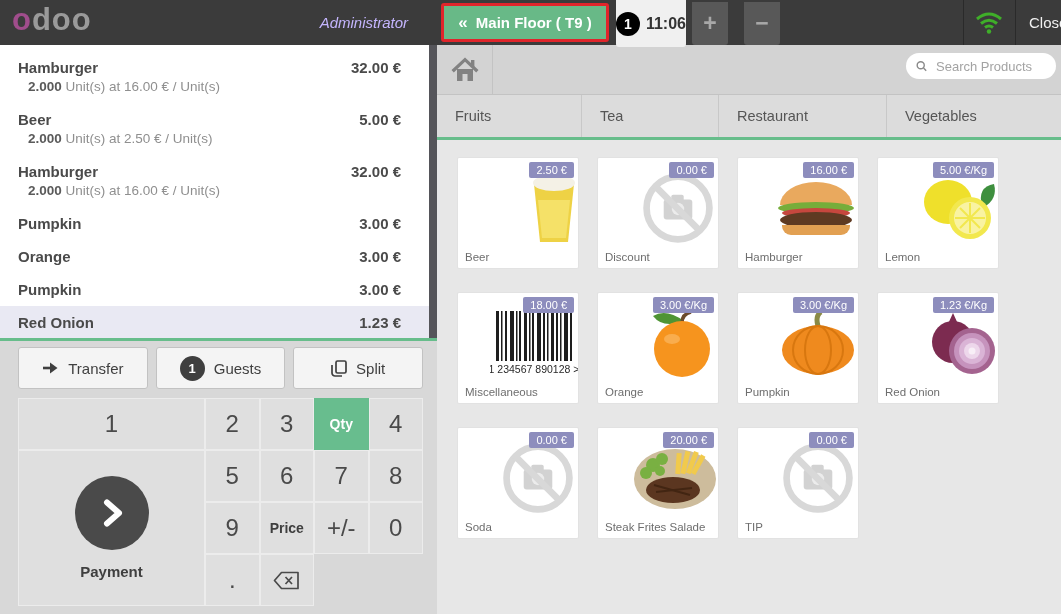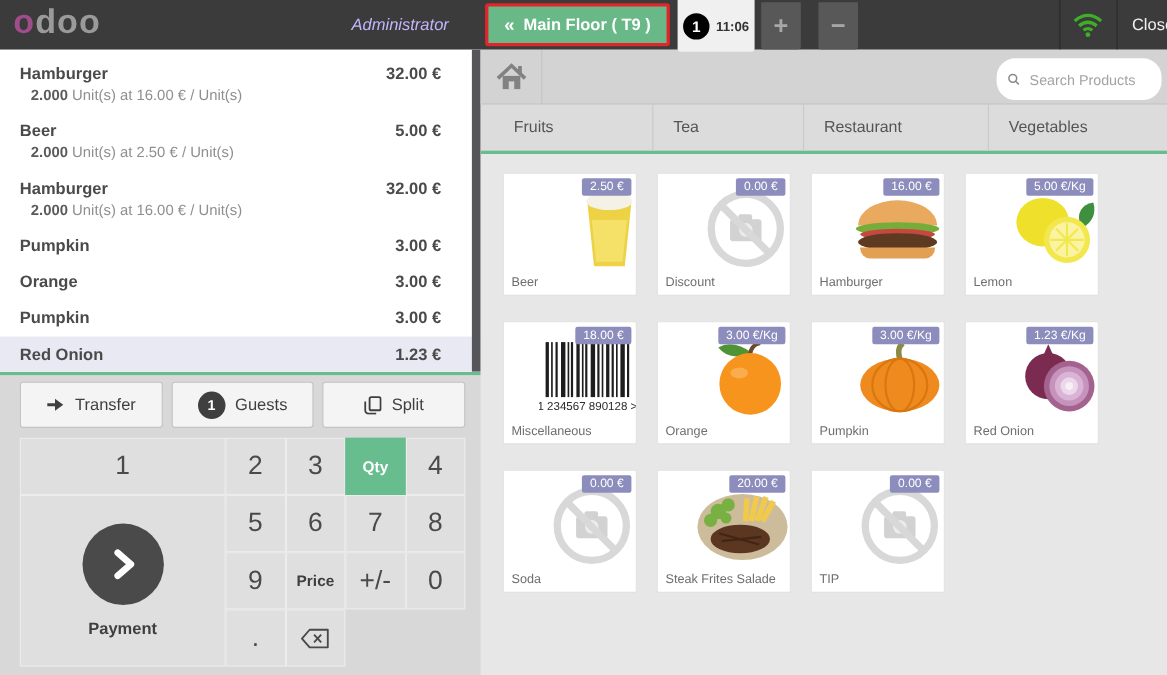--- a/index.html
+++ b/index.html
@@ -17,21 +17,21 @@
   .floor-tab { position:absolute; left:441px; top:3px; height:39px; width:168px;
     background:#68b987; border:3px solid #e0252b; border-radius:3px;
     color:#fff; font-weight:bold; font-size:15px;
     display:flex; align-items:center; justify-content:center; gap:8px; cursor:pointer; }
   .floor-tab .chev { font-size:17px; font-weight:bold; }
   .order-tab { position:absolute; left:616px; top:0; width:70px; height:47px;
     background:#f0f0f0; border-radius:0 0 3px 3px;
     display:flex; align-items:center; justify-content:center; gap:6px; cursor:pointer; }
   .order-badge { width:24px; height:24px; border-radius:50%; background:#000; color:#fff;
     font-weight:bold; font-size:14px; display:flex; align-items:center; justify-content:center; }
-  .order-time { font-size:12px; font-weight:bold; color:#333; }
+  .order-time { font-size:16px; font-weight:bold; color:#333; }
   .tab-btn { position:absolute; top:2px; width:36px; height:43px; background:#585858;
     border-radius:0 0 3px 3px; color:#a8a8a8; font-size:23px; font-weight:bold;
     display:flex; align-items:center; justify-content:center; cursor:pointer; }
   .tab-plus { left:692px; } .tab-minus { left:744px; }
   .top-sep { position:absolute; top:0; width:1px; height:45px; background:#2a2a2a; }
   .sep1 { left:963px; } .sep2 { left:1015px; }
   .wifi { position:absolute; left:975px; top:11px; }
   .close-label { position:absolute; left:1029px; top:0; line-height:45px; color:#f1f1f1; font-size:15px; cursor:pointer; }
 
   
@@ -62,28 +62,28 @@
   .customer-cell { justify-content:flex-start; gap:26px; padding-left:28px; font-size:14px; font-weight:bold; color:#3f3f3f; }
   .avatar-circle { width:34px; height:34px; background:#fafafa; border-radius:50%; display:flex; align-items:center; justify-content:center; }
   .payment-cell { grid-column:1; grid-row:2/5; flex-direction:column; gap:13px; }
   .payment-circle { width:74px; height:74px; border-radius:50%; background:#4a4a4a; display:flex; align-items:center; justify-content:center; }
   .payment-label { font-size:15px; font-weight:bold; color:#3f3f3f; }
 
   
   .right-panel { flex:1; display:flex; flex-direction:column; background:#e7e7e7; min-width:0; }
   .rp-topbar { height:50px; background:#d3d3d3; border-bottom:1px solid #c3c3c3; display:flex; align-items:stretch; position:relative; }
   .home-btn { width:56px; display:flex; align-items:center; justify-content:center; border-right:1px solid #c3c3c3; cursor:pointer; }
-  .search-box { position:absolute; right:5px; top:8px; width:150px; height:38px; background:#fff;
+  .search-box { position:absolute; right:5px; top:8px; width:150px; height:26px; background:#fff;
     border-radius:17px; display:flex; align-items:center; padding:0 10px; gap:7px; }
   .search-box input { border:none; outline:none; background:transparent; font-size:13px; color:#555; width:112px; font-family:inherit; }
   .search-box input::placeholder { color:#a3a3a3; }
   .categories { height:45px; background:#dcdcdc; border-bottom:3px solid #67bd8b; display:flex; }
   .cat-tab { display:flex; align-items:center; padding-left:18px; font-size:14.5px; color:#555;
     border-right:1px solid #c8c8c8; cursor:pointer; }
-  .cat-fruits { width:145px;margin-left:12px; } .cat-tea { width:137px; } .cat-restaurant { width:168px; } .cat-vegetables { flex:1; border-right:none; }
+  .cat-fruits { width:145px; } .cat-tea { width:137px; } .cat-restaurant { width:168px; } .cat-vegetables { flex:1; border-right:none; }
 
   .product-grid { padding:17px 0 0 20px; display:flex; flex-wrap:wrap; align-content:flex-start; }
   .pcard { width:122px; height:112px; background:#fff; border:1px solid #e2e2e2; border-radius:2px;
     position:relative; margin:0 18px 23px 0; display:flex; align-items:center; justify-content:flex-end; cursor:pointer; }
   .pcard svg.pimg { margin-bottom:10px; }
   .pprice { position:absolute; top:4px; right:4px; background:#8d8dbd; color:#fff; font-size:11px;
     padding:2px 7px; border-radius:2px; }
   .pname { position:absolute; left:7px; bottom:5px; font-size:11.5px; color:#6e6e6e; white-space:nowrap; }
   .defs-holder { position:absolute; width:0; height:0; overflow:hidden; }
 </style>

